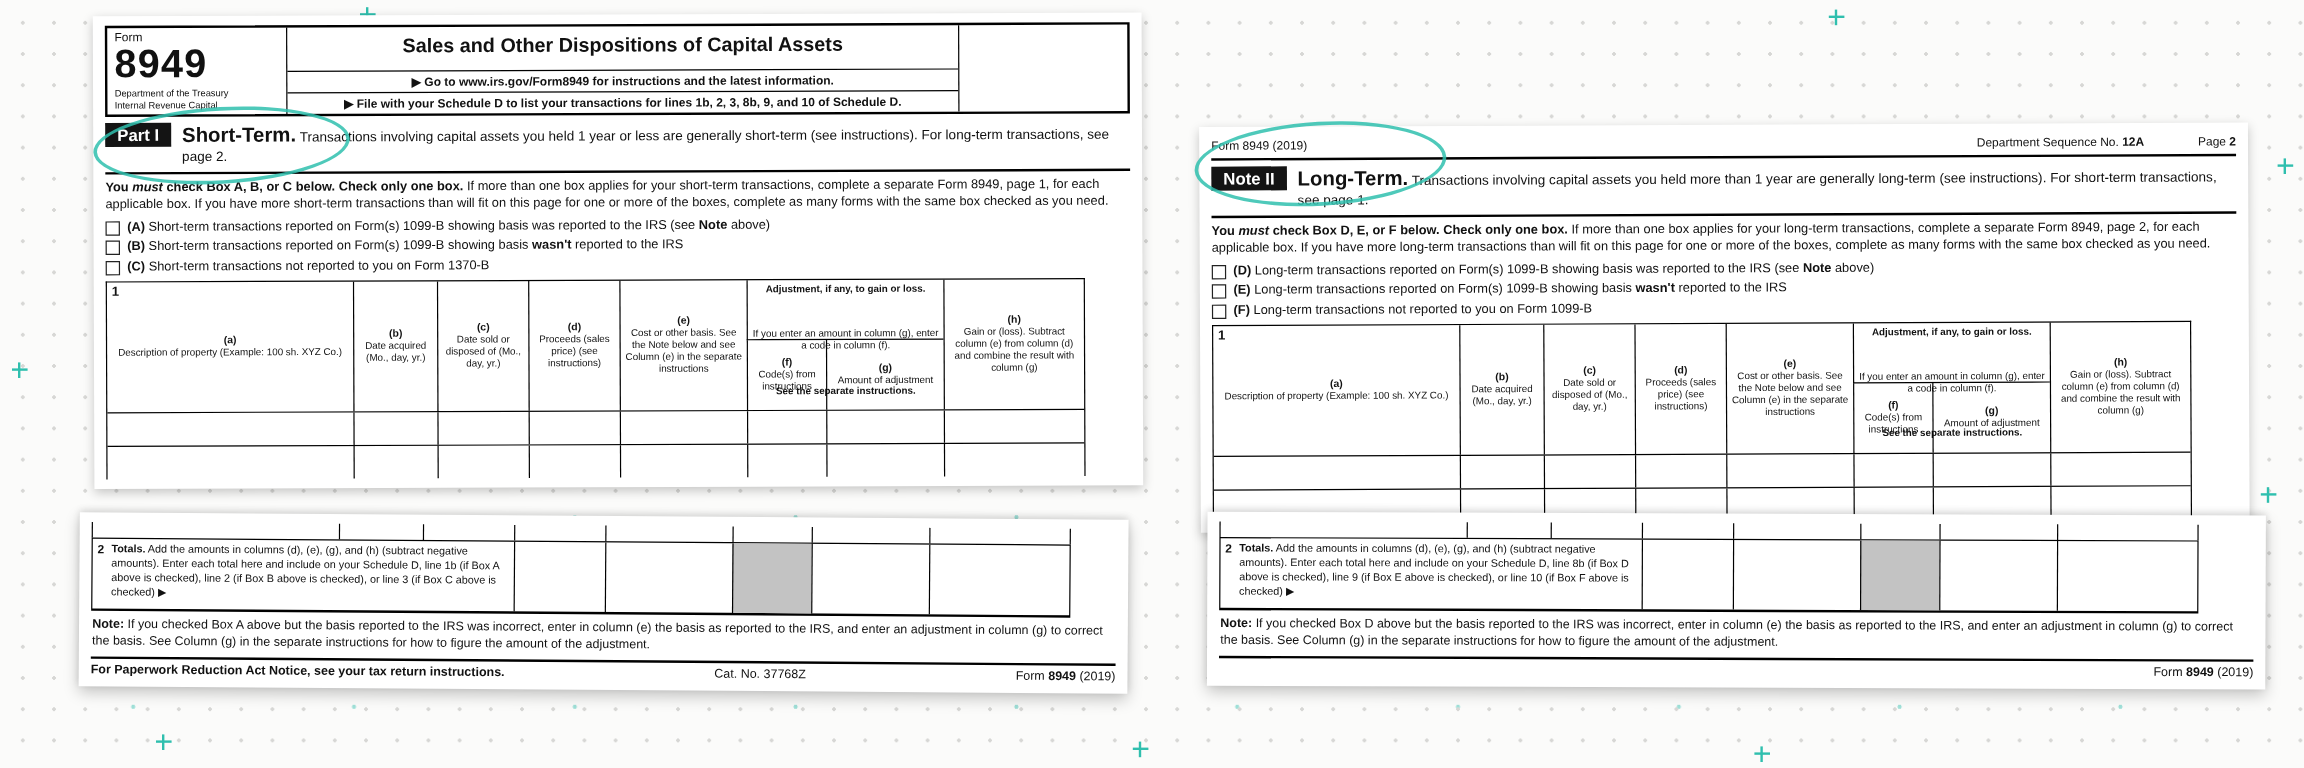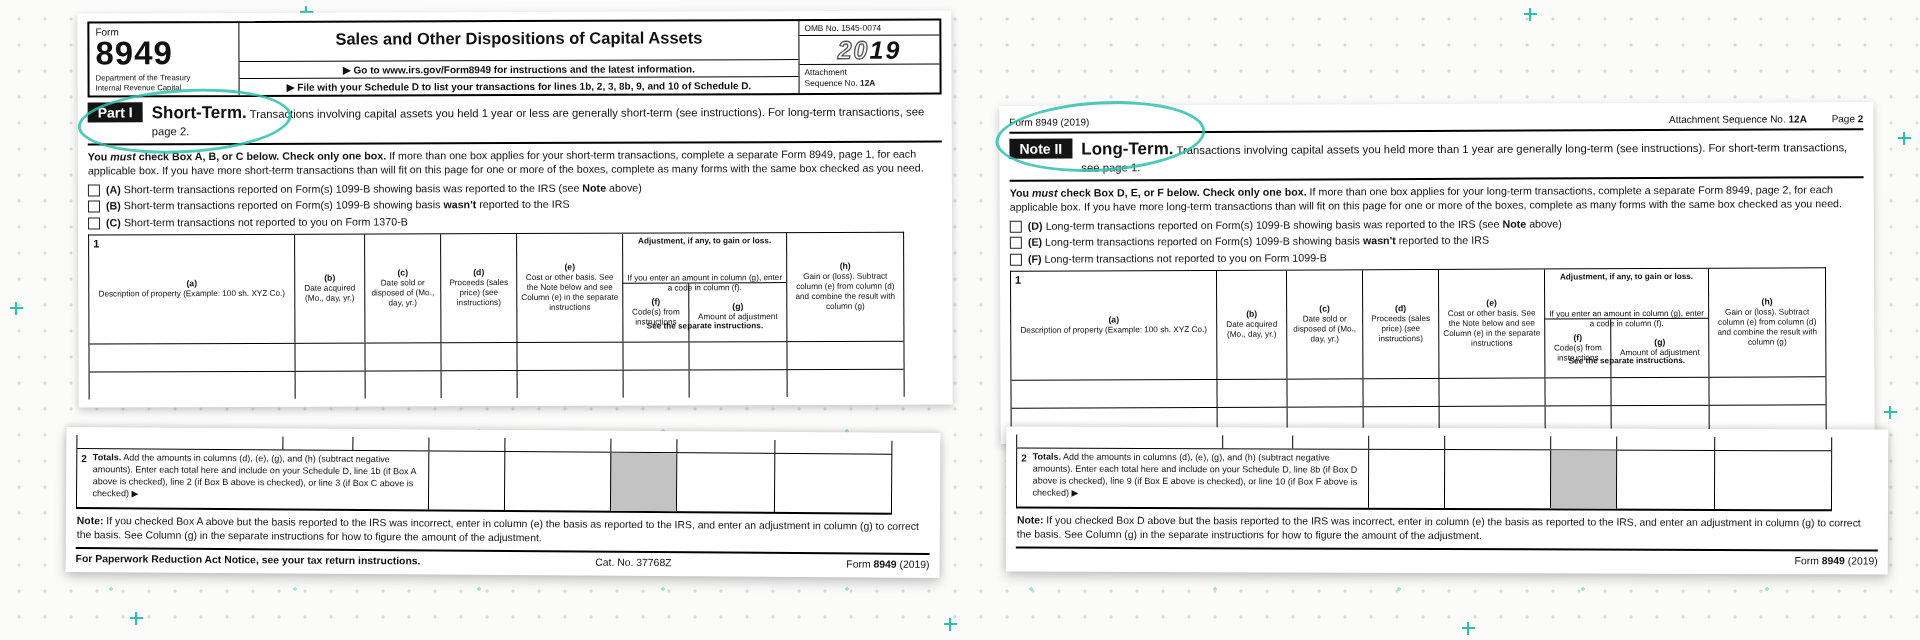--- a/index.html
+++ b/index.html
@@ -69,21 +69,21 @@
     width:max-content;min-height:58px;}
   .tot-text{font-size:9px;line-height:1.32;padding:3px 6px 3px 4px;display:flex;gap:6px;}
   .tot-num{font-weight:700;font-size:10px;}
   .cell{border-left:1px solid #000;}
   .gray{background:#c3c3c3;}
   .note{font-size:10.4px;line-height:1.32;padding:5px 1px 6px;}
   .footer{border-top:2px solid #000;display:flex;justify-content:space-between;font-size:10.4px;padding-top:4px;gap:10px;}
   .footer .right{white-space:nowrap;}
   
   .topline{display:flex;justify-content:space-between;font-size:10px;padding:3px 0 4px;align-items:flex-end;}
-  .topline .gap{margin-left:22px;}
+  .topline .gap{margin-left:42px;}
   
   .oval{position:absolute;border:3px solid #2fbfae;border-radius:50%;opacity:.85;pointer-events:none;z-index:9;}
 </style>
 </head>
 <body>
 
 <div class="stage">
 
   <div class="plus" style="left:300px;top:6px"></div>
   <div class="plus" style="left:10px;top:302px"></div>
@@ -103,28 +103,20 @@
         <div class="dept">
           <div>Department of the Treasury</div>
           <div>Internal Revenue Capital</div>
         </div>
       </div>
       <div class="hdr-center">
         <div class="title">Sales and Other Dispositions of Capital Assets</div>
         <div class="hline">▶ Go to www.irs.gov/Form8949 for instructions and the latest information.</div>
         <div class="hline">▶ File with your Schedule D to list your transactions for lines 1b, 2, 3, 8b, 9, and 10 of Schedule D.</div>
       </div>
-      <div class="hdr-right">
-        <div class="omb">OMB No. 1545-0074</div>
-        <div class="year"><span class="y20">20</span><span>19</span></div>
-        <div class="attach">
-          <div>Attachment</div>
-          <div><span>Sequence No.</span> <span class="b">12A</span></div>
-        </div>
-      </div>
     </div>
 
     <div class="partbar">
       <span class="partlbl">Part I</span>
       <span class="parttext"><b>Short-Term.</b>
         <span>Transactions involving capital assets you held 1 year or less are generally short-term (see instructions). For long-term transactions, see page 2.</span></span>
     </div>
 
     <div class="intro"><b>You </b><b class="it">must</b><b> check Box A, B, or C below. Check only one box.</b>
       <span>If more than one box applies for your short-term transactions, complete a separate Form 8949, page 1, for each applicable box. If you have more short-term transactions than will fit on this page for one or more of the boxes, complete as many forms with the same box checked as you need.</span></div>
@@ -243,21 +235,21 @@
       <span>Cat. No. 37768Z</span>
       <span class="right"><span>Form</span> <b>8949</b> <span>(2019)</span></span>
     </div>
   </div>
 
   <div class="card" style="left:1000px;top:104px;width:854px;transform:rotate(-0.25deg)">
 
     <div class="topline" style="border-bottom:2px solid #000">
       <span>Form 8949 (2019)</span>
       <span>
-        <span>Attachment Sequence No.</span>
+        <span>Department Sequence No.</span>
         <b>12A</b>
         <span class="gap">Page</span>
         <b>2</b>
       </span>
     </div>
 
     <div class="partbar">
       <span class="partlbl">Note II</span>
       <span class="parttext"><b>Long-Term.</b>
         <span>Transactions involving capital assets you held more than 1 year are generally long-term (see instructions). For short-term transactions, see page 1.</span></span>

